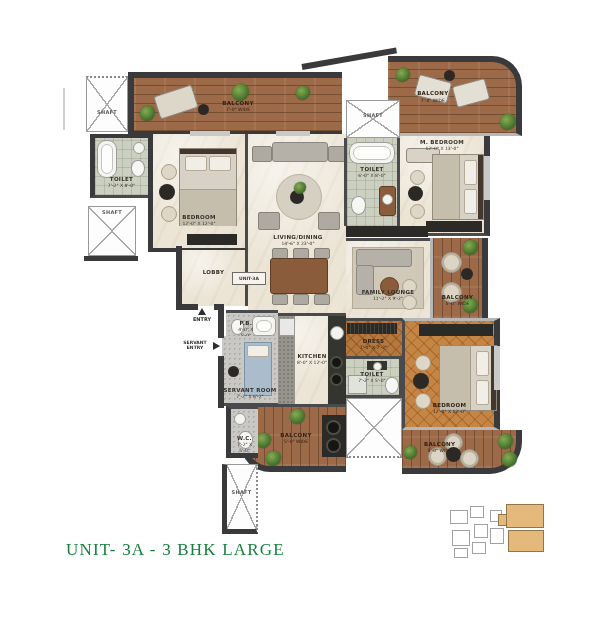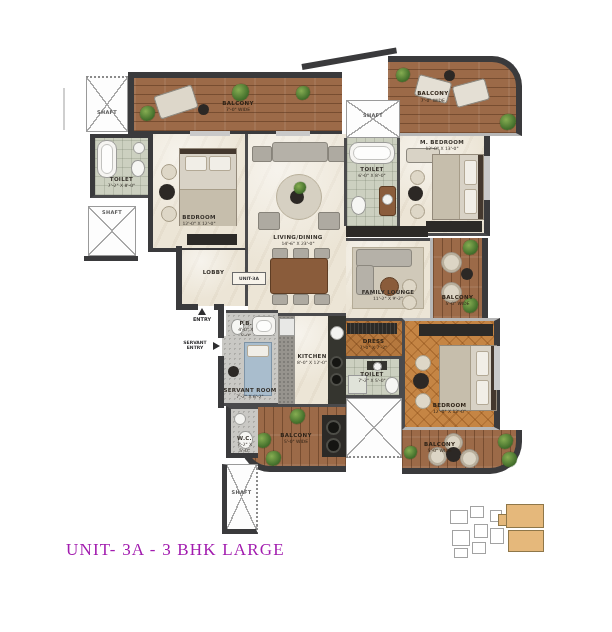--- a/index.html
+++ b/index.html
@@ -57,21 +57,21 @@
   .tub{position:absolute;background:#f5f4f1;border:1.5px solid #9b9b98;border-radius:9px;}
   .tub>div{position:absolute;inset:3px;background:#fdfdfc;border:1px solid #c2c2bf;border-radius:7px;}
   .wcpot{position:absolute;background:#f6f6f3;border:1px solid #999996;border-radius:46% 46% 50% 50%;}
   .sink{position:absolute;background:#f3f3f0;border:1px solid #9a9a97;border-radius:50%;}
   .darkf{position:absolute;background:#2c2a27;}
   .counter{position:absolute;background:#97948e;background-image:radial-gradient(rgba(0,0,0,.15) 1px,transparent 1px);background-size:4px 4px;}
   .counter-dark{position:absolute;background:#35352f;}
   .burner{position:absolute;background:#151512;border:2px solid #4e4e48;border-radius:50%;box-sizing:border-box;}
   .rchair{position:absolute;background:#dcd5c5;border:1px solid #9a9184;border-radius:50%;box-shadow:inset 0 0 0 2px rgba(120,105,80,.35);}
   .title{position:absolute;left:66px;top:540px;font-family:"Liberation Serif","DejaVu Serif",serif;
-    font-size:17px;letter-spacing:1.2px;color:#a21caf;z-index:9;}
+    font-size:17px;letter-spacing:1.2px;color:#15803d;z-index:9;}
   .keyplan{position:absolute;left:450px;top:498px;width:98px;height:62px;z-index:2;}
   .kbox{position:absolute;background:#fff;border:1px solid #a2a2a2;box-sizing:border-box;}
   .ktan{position:absolute;background:#e5b87b;border:1px solid #8f7749;box-sizing:border-box;}
 </style>
 </head>
 <body>
 
 <div class="stage">
 
   <div style="position:absolute;left:63px;top:88px;width:1.5px;height:42px;background:#cfcfcf;"></div>

